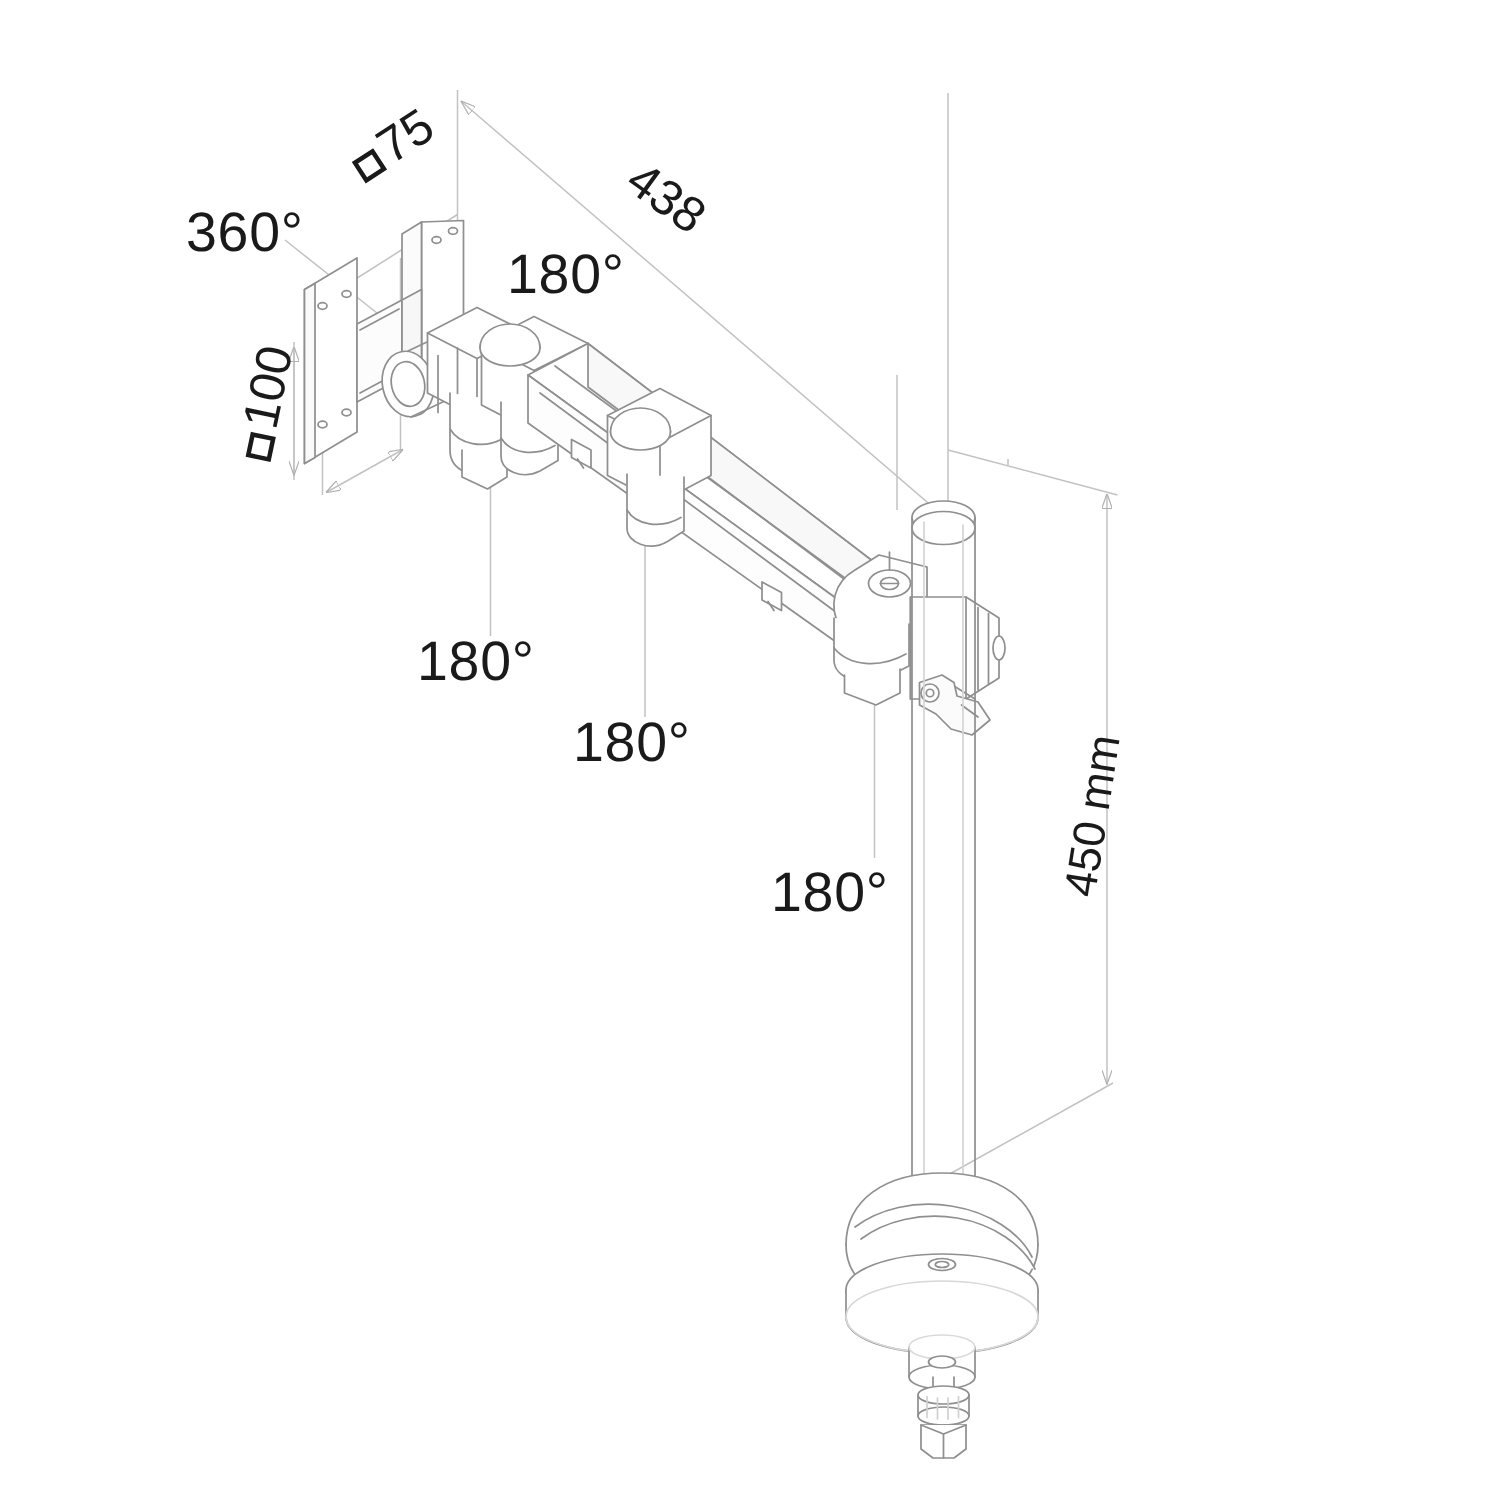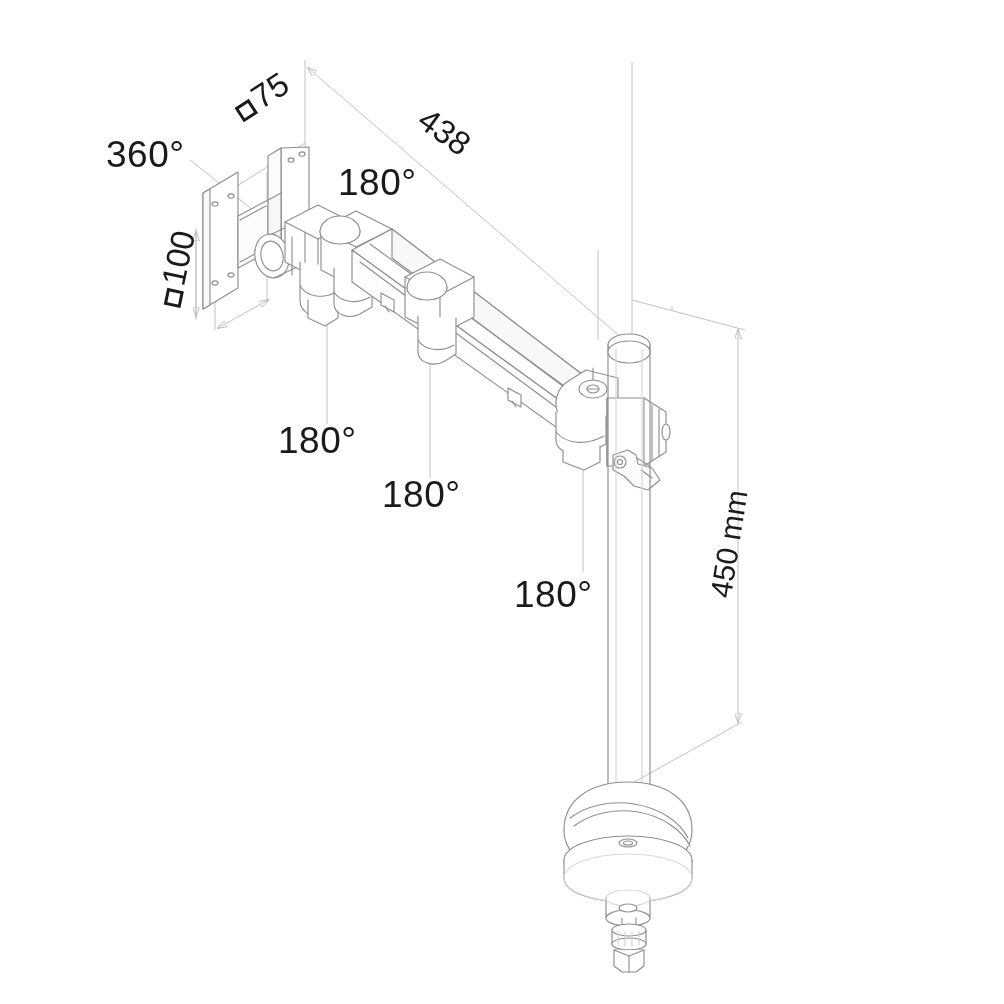--- a/index.html
+++ b/index.html
@@ -237,21 +237,21 @@
         <ellipse cx="629" cy="944" rx="17" ry="6"></ellipse>
         <path d="M618,931 L618,945 M625,932 L625,946 M632,932 L632,946 M639,931 L639,945" stroke="#d0d0d0"></path>
 
         <path d="M614,950 L614,966 L622,972 L636,972 L644,966 L644,950 Z"></path>
         <path d="M614,950 L629,956 L644,950"></path>
         <path d="M629,956 L629,972"></path>
       </g>
     </g>
   </svg>
 
-  <div class="anno anno-deg" style="left:106px; top:136px;">360°</div>
+  <div class="anno anno-deg" style="left:124px; top:136px;">360°</div>
 
   <div class="anno anno-dim" style="left:228px; top:98px; transform: rotate(-33deg); transform-origin: left top;">
     <span class="sq-sym"></span><span>75</span>
   </div>
 
   <div class="anno anno-dim" style="left:152px; top:302px; transform: rotate(-78deg); transform-origin: left top;">
     <span class="sq-sym"></span><span>100</span>
   </div>
 
   <div class="anno anno-dim" style="left:432px; top:102px; transform: rotate(36deg); transform-origin: left top;">438</div>

